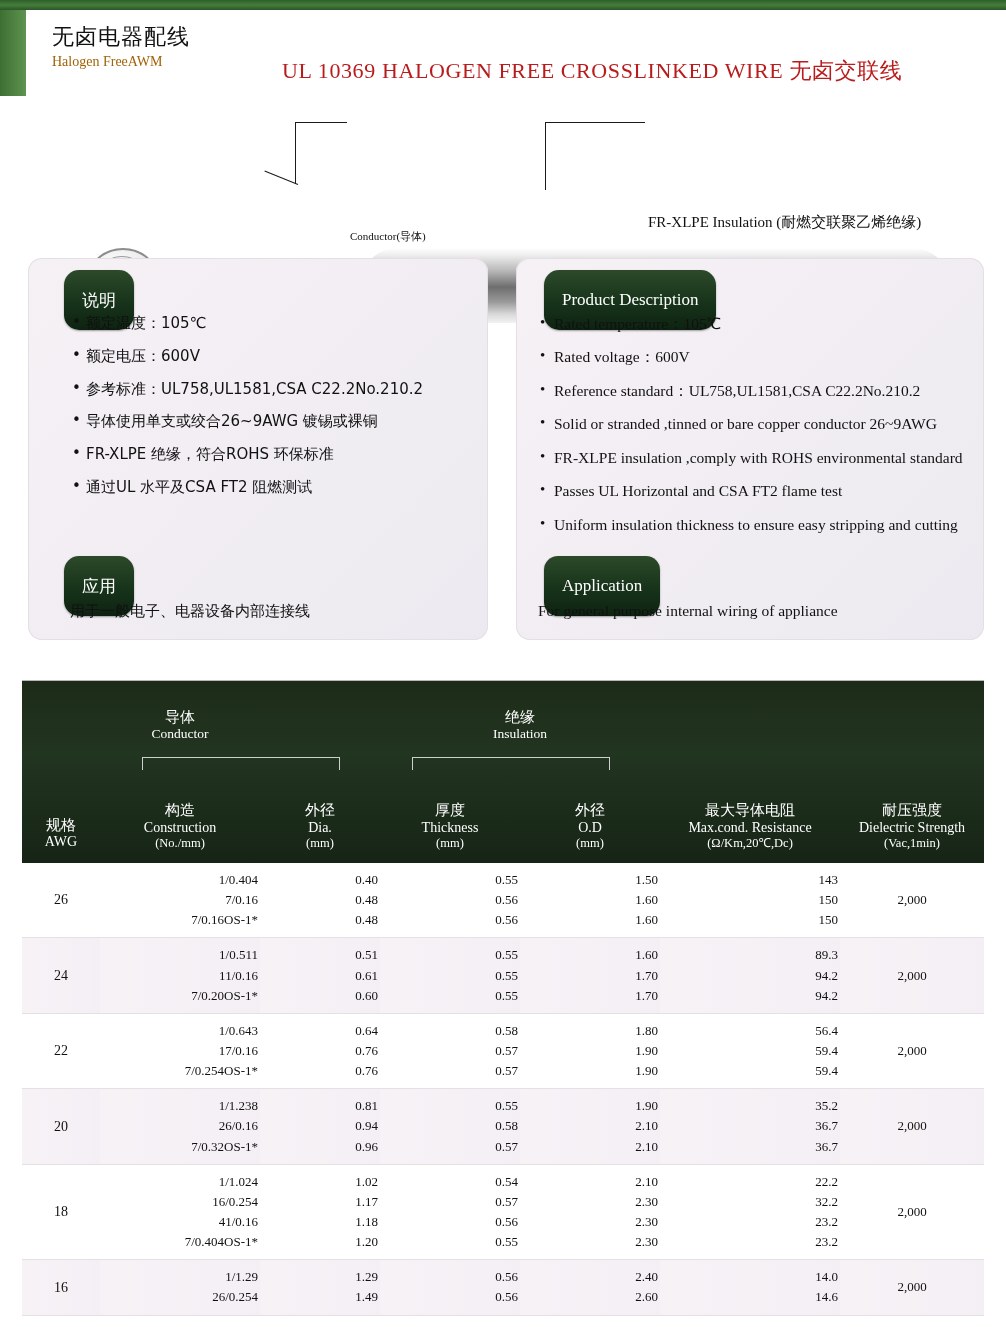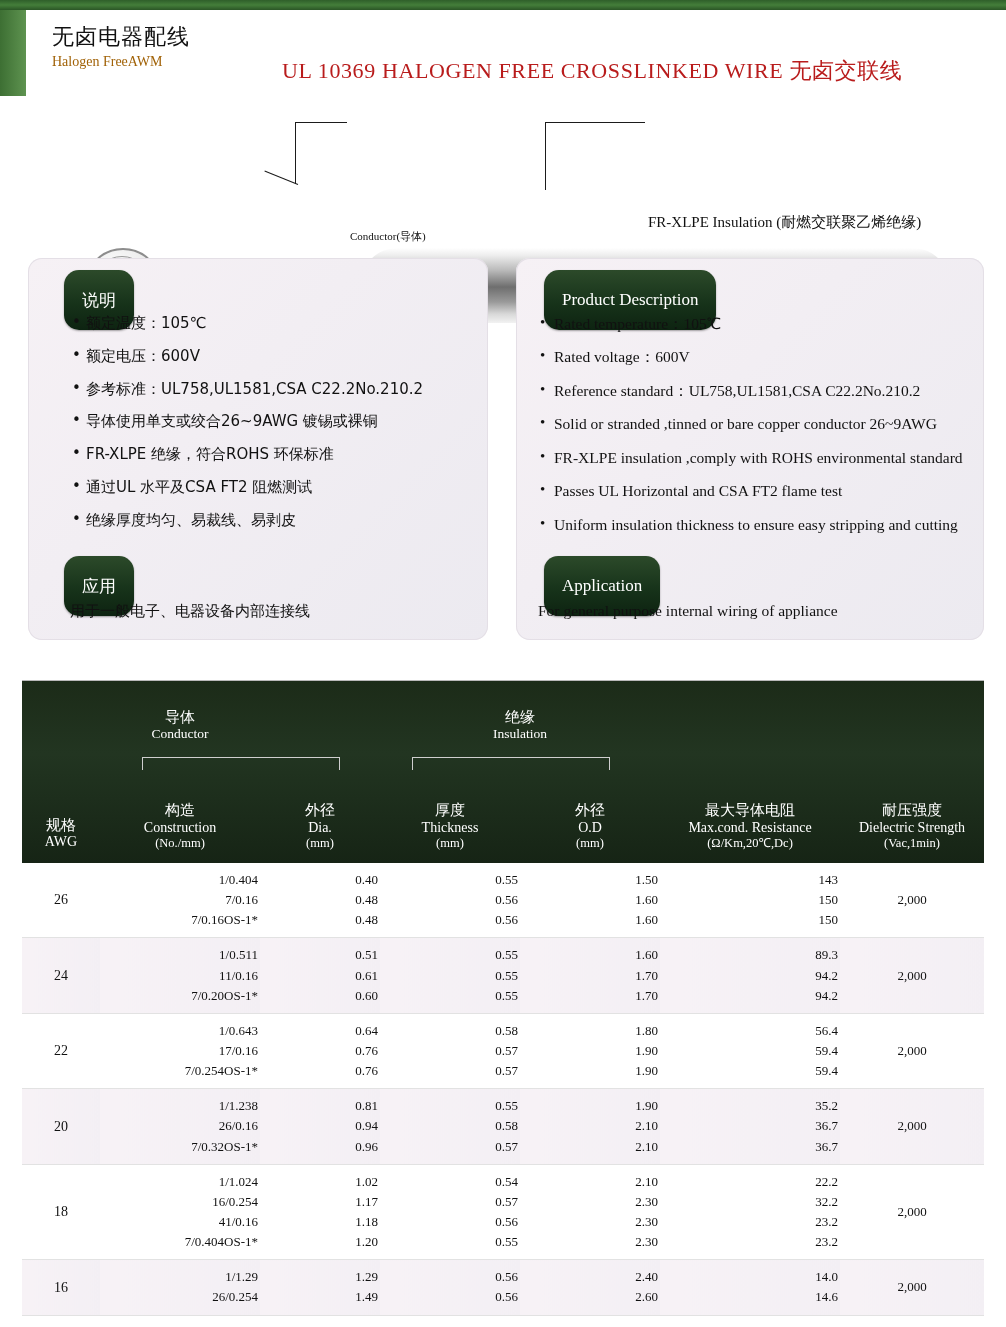--- a/index.html
+++ b/index.html
@@ -310,21 +310,20 @@
   <div class="panel panel-left">
     <div class="tag tag-cn" style="left:36px; top:12px;">说明</div>
 
     <ul class="bullets bullets-cn" style="left:42px; top:56px; width:400px;">
       <li>额定温度：105℃</li>
       <li>额定电压：600V</li>
       <li>参考标准：UL758,UL1581,CSA C22.2No.210.2</li>
       <li>导体使用单支或绞合26~9AWG 镀锡或裸铜</li>
       <li>FR-XLPE 绝缘，符合ROHS 环保标准</li>
       <li>通过UL 水平及CSA FT2 阻燃测试</li>
-      <li>绝缘厚度均匀、易裁线、易剥皮</li>
     </ul>
 
     <div class="tag tag-cn" style="left:36px; top:298px;">应用</div>
     <div class="app-text app-text-cn" style="left:42px; top:344px;">用于一般电子、电器设备内部连接线</div>
   </div>
 
   <div class="panel panel-right">
     <div class="tag" style="left:28px; top:12px;">Product Description</div>
 
     <ul class="bullets" style="left:22px; top:56px; width:432px;">

